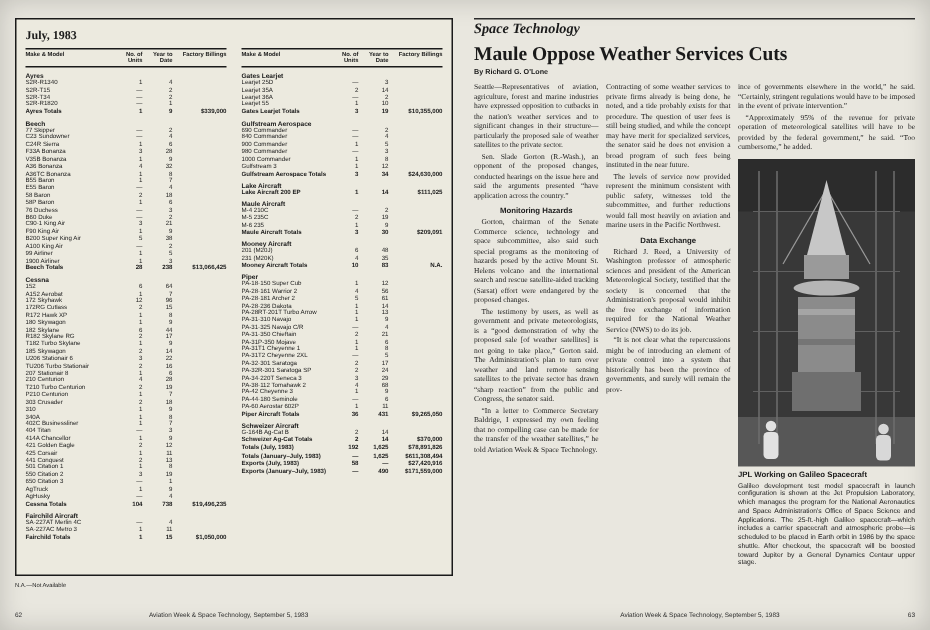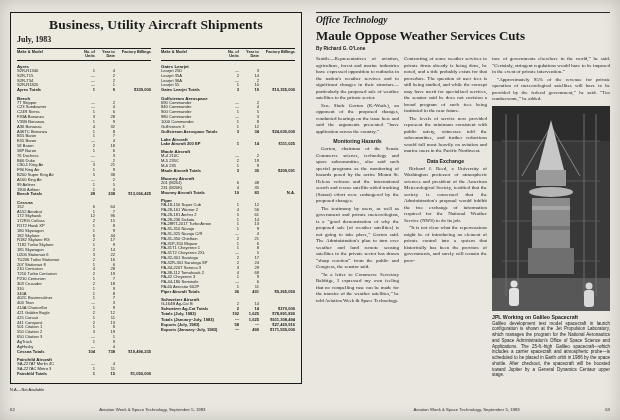--- a/index.html
+++ b/index.html
@@ -38,21 +38,20 @@
   .cap-title{font:bold 5.2px "Liberation Sans",sans-serif;margin:3px 0 1px;}
   .cap-text{font:4.5px/1.28 "Liberation Sans",sans-serif;text-align:justify;}
 </style>
 </head>
 <body>
 
 <div class="spread">
 
   <div class="page-left">
     <div class="ship-box">
-      <div class="ship-title">Business, Utility Aircraft Shipments</div>
       <div class="ship-sub">July, 1983</div>
       <div class="ship-cols">
         <div class="ship-col">
           <div class="col-head">
             <span class="h-name">Make &amp; Model</span>
             <span class="h-num">No. of Units</span>
             <span class="h-num">Year to Date</span>
             <span class="h-num">Factory Billings</span>
           </div>
           <div>
@@ -708,21 +707,21 @@
     <div class="footnote">N.A.—Not Available</div>
     <div class="page-footer">
       <span>62</span>
       <span>Aviation Week &amp; Space Technology, September 5, 1983</span>
       <span class="sp"></span>
     </div>
   </div>
 
   <div class="page-right">
     <div class="sect-rule"></div>
-    <div class="sect-head">Office Technology</div>
+    <div class="sect-head">Space Technology</div>
     <h1 class="headline">Maule Oppose Weather Services Cuts</h1>
     <div class="byline">By Richard G. O'Lone</div>
     <div class="article">
       <div class="a-col">
           <p class="a-para">Seattle—Representatives of aviation, agriculture, forest and marine industries have expressed opposition to cutbacks in the nation's weather services and to significant changes in their structure—particularly the proposed sale of weather satellites to the private sector.</p>
           <p class="a-para">Sen. Slade Gorton (R.-Wash.), an opponent of the proposed changes, conducted hearings on the issue here and said the arguments presented “have application across the country.”</p>
           <div class="a-sub">Monitoring Hazards</div>
           <p class="a-para">Gorton, chairman of the Senate Commerce science, technology and space subcommittee, also said such special programs as the monitoring of hazards posed by the active Mount St. Helens volcano and the international search and rescue satellite-aided tracking (Sarsat) effort were endangered by the proposed changes.</p>
           <p class="a-para">The testimony by users, as well as government and private meteorologists, is a “good demonstration of why the proposed sale [of weather satellites] is not going to take place,” Gorton said. The Administration's plan to turn over weather and land remote sensing satellites to the private sector has drawn “sharp reaction” from the public and Congress, the senator said.</p>
           <p class="a-para">“In a letter to Commerce Secretary Baldrige, I expressed my own feeling that no compelling case can be made for the transfer of the weather satellites,” he told Aviation Week &amp; Space Technology.</p>

